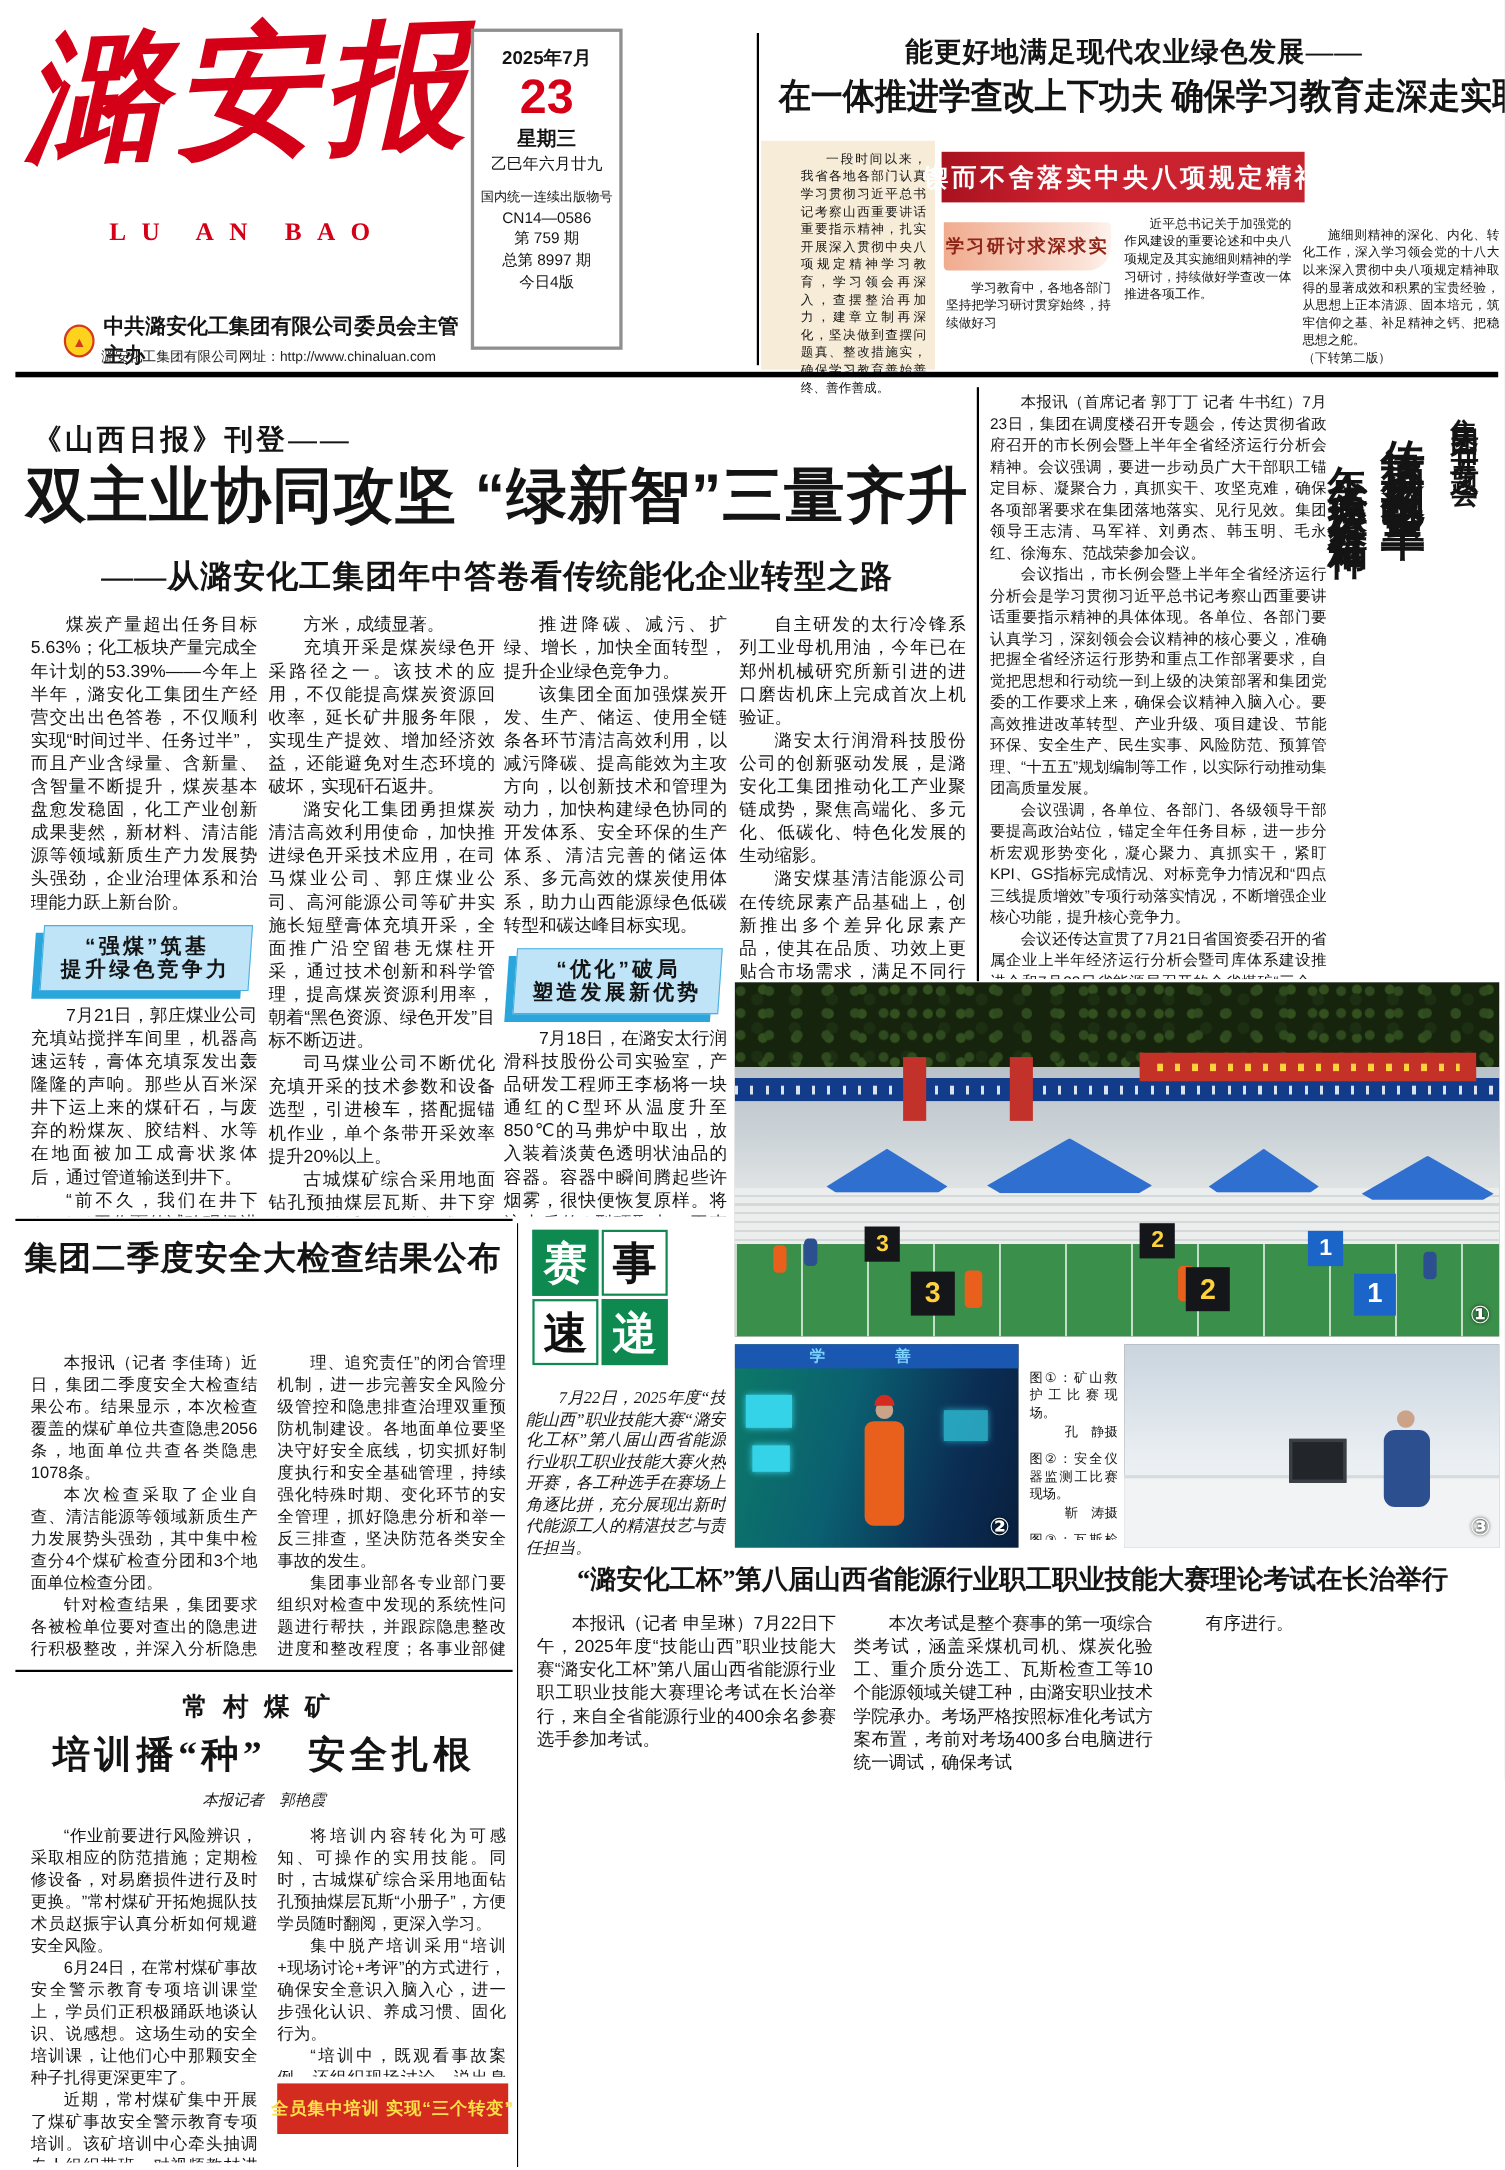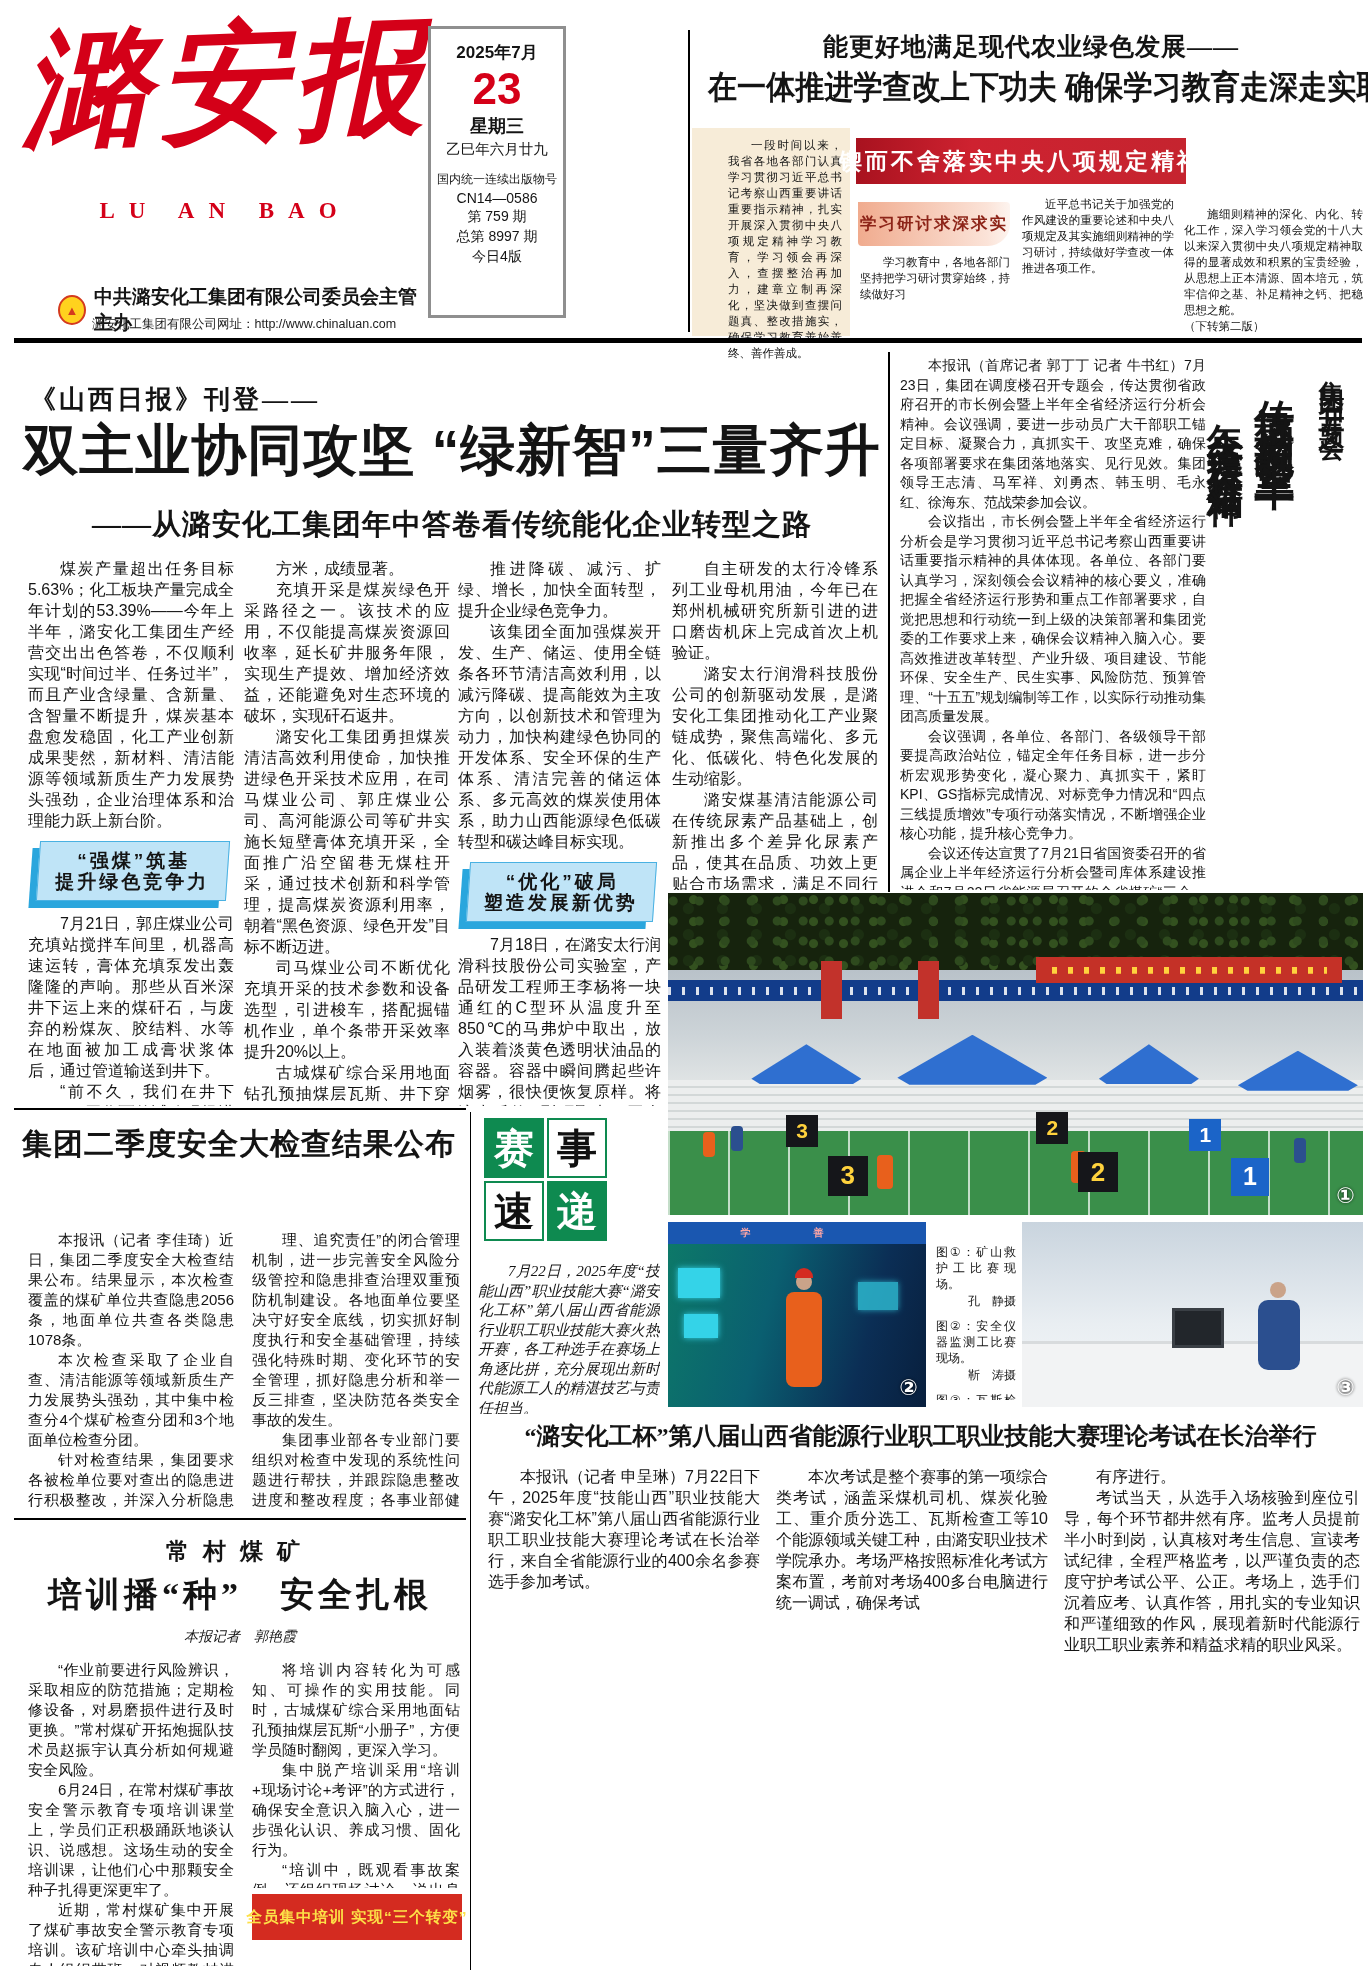--- a/index.html
+++ b/index.html
@@ -79,21 +79,21 @@
              font-weight:900;font-size:40px;border:2px solid #0e8a50;box-sizing:border-box;}
   .sbox .g{background:#0e8a50;color:#fff;}
   .sbox .w{background:#fff;color:#111;}
   .kaiti{font-family:"Liberation Serif","DejaVu Serif",serif;font-style:italic;font-size:15px;line-height:19.5px;}
   .kaiti p{margin:0;text-indent:2em;text-align:justify;}
   .caps{font-size:12px;line-height:16px;}
   .caps p{margin:0 0 9px;text-align:justify;}
   .caps .f-credit{display:block;text-align:right;margin-top:1px;}
   
   .p2bg{position:absolute;inset:0;background:linear-gradient(105deg,#0d7a68 0%,#0a5f70 40%,#0b2e55 75%,#081f3d 100%);}
-  .p2band{position:absolute;left:0;top:0;right:0;height:22px;background:#1a57b0;color:#fca5a5;font-size:10px;font-weight:bold;
+  .p2band{position:absolute;left:0;top:0;right:0;height:22px;background:#1a57b0;color:#7dd3fc;font-size:14px;font-weight:bold;
           letter-spacing:30px;display:flex;align-items:center;justify-content:center;}
   .screen{position:absolute;background:#34d3e8;box-shadow:0 0 6px #34d3e8;}
   .p3bg{position:absolute;inset:0;background:linear-gradient(#c9d4de,#e9eef2 55%,#f6f8f9);}
   .desk{position:absolute;left:0;right:0;bottom:0;height:34%;background:#f2f3f4;border-top:3px solid #d8dbdd;}
   .monitor{position:absolute;width:46px;height:34px;background:#22262b;border:3px solid #3a3f45;}
   .head{position:absolute;width:16px;height:16px;border-radius:50%;background:#caa389;}
   .helmet{position:absolute;width:18px;height:10px;border-radius:9px 9px 0 0;background:#d42b20;}
   
   .insp-h{font-weight:900;font-size:30px;letter-spacing:1px;white-space:nowrap;}
   .scol{font-size:15px;line-height:20px;}
@@ -325,17 +325,16 @@
       </div>
   </div>
   <div class="col mcol" style="left:776px;top:1466px;width:272px;height:498px;">
     <div>
         <p class="body">本次考试是整个赛事的第一项综合类考试，涵盖采煤机司机、煤炭化验工、重介质分选工、瓦斯检查工等10个能源领域关键工种，由潞安职业技术学院承办。考场严格按照标准化考试方案布置，考前对考场400多台电脑进行统一调试，确保考试</p>
       </div>
   </div>
   <div class="col mcol" style="left:1064px;top:1466px;width:296px;height:498px;">
     <div>
         <p class="body">有序进行。</p>
-        <p class="body">考试当天，从选手入场核验到座位引导，每个环节都井然有序。监考人员提前半小时到岗，认真核对考生信息、宣读考试纪律，全程严格监考，以严谨负责的态度守护考试公平、公正。考场上，选手们沉着应考、认真作答，用扎实的专业知识和严谨细致的作风，展现着新时代能源行业职工职业素养和精益求精的职业风采。</p>
       </div>
   </div>
 
 </div>
 
 </body></html>

